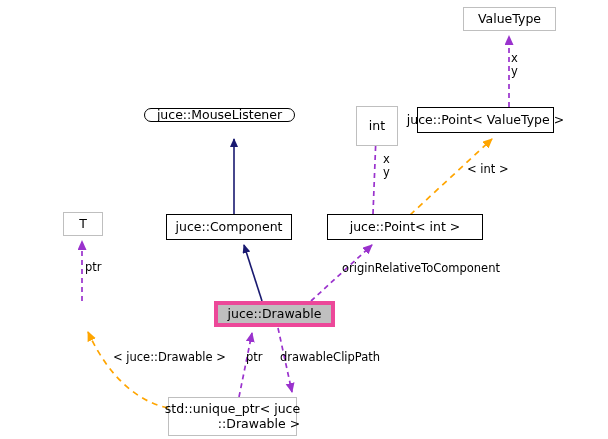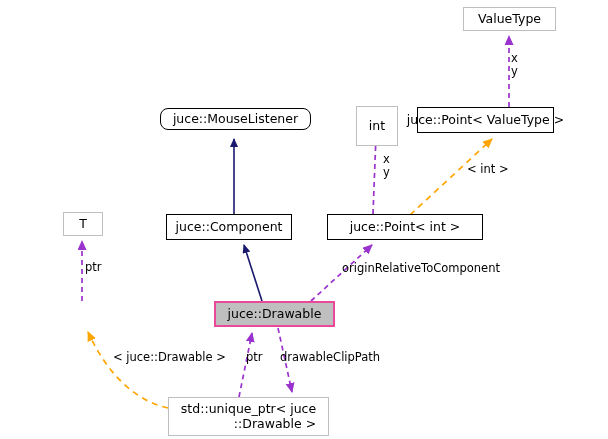--- a/index.html
+++ b/index.html
@@ -40,21 +40,21 @@
     color: #000000;
     font-size: 12.5px;
   }
   .node-weak {
     border: 1px solid #bfbfbf;
     color: #000000;
     font-size: 12.5px;
     text-align: right;
   }
   .node-highlight {
-    border: 2px solid #ec4899;
+    border: 4px solid #ec4899;
     background: #bfbfbf;
     color: #000000;
     font-size: 12.5px;
   }
   .edge-label {
     position: absolute;
     font-size: 11.5px;
     color: #000000;
     white-space: pre;
     background: transparent;
@@ -107,21 +107,21 @@
     <line x1="239" y1="397" x2="252" y2="333" stroke="#9a32cd" stroke-width="1.7" stroke-dasharray="5,4" marker-end="url(#arrow-purple)"></line>
 
      std::unique_ptr&lt; juce::Drawable &gt; (drawableClipPath) --&gt;
     <line x1="278" y1="328" x2="292" y2="392" stroke="#9a32cd" stroke-width="1.7" stroke-dasharray="5,4" marker-end="url(#arrow-purple)"></line>
   </svg>
 
   <div class="node node-weak" style="left:463px; top:7px; width:93px; height:24px;">
     <span>ValueType</span>
   </div>
 
-  <div class="node node-strong" style="left:160px; top:108px; width:151px; height:22px;border-radius:8px;">
+  <div class="node node-strong" style="left:144px; top:108px; width:151px; height:14px;border-radius:8px;">
     <span>juce::MouseListener</span>
   </div>
 
   <div class="node node-weak" style="left:356px; top:106px; width:42px; height:40px;">
     <span>int</span>
   </div>
 
   <div class="node node-strong" style="left:417px; top:107px; width:137px; height:26px;">
     <span>juce::Point&lt; ValueType &gt;</span>
   </div>
@@ -136,21 +136,21 @@
 
   <div class="node node-strong" style="left:327px; top:214px; width:156px; height:26px;">
     <span>juce::Point&lt; int &gt;</span>
   </div>
 
 
   <div class="node node-highlight" style="left:214px; top:301px; width:121px; height:26px;">
     <span>juce::Drawable</span>
   </div>
 
-  <div class="node node-weak" style="left:168px; top:397px; width:161px; height:39px;">
+  <div class="node node-weak" style="left:168px; top:397px; width:129px; height:39px;">
     <span>std::unique_ptr&lt; juce
 ::Drawable &gt;</span>
   </div>
 
   <div class="edge-label" style="left:511px; top:52px;">x
 y</div>
 
   <div class="edge-label" style="left:383px; top:153px;">x
 y</div>
 

